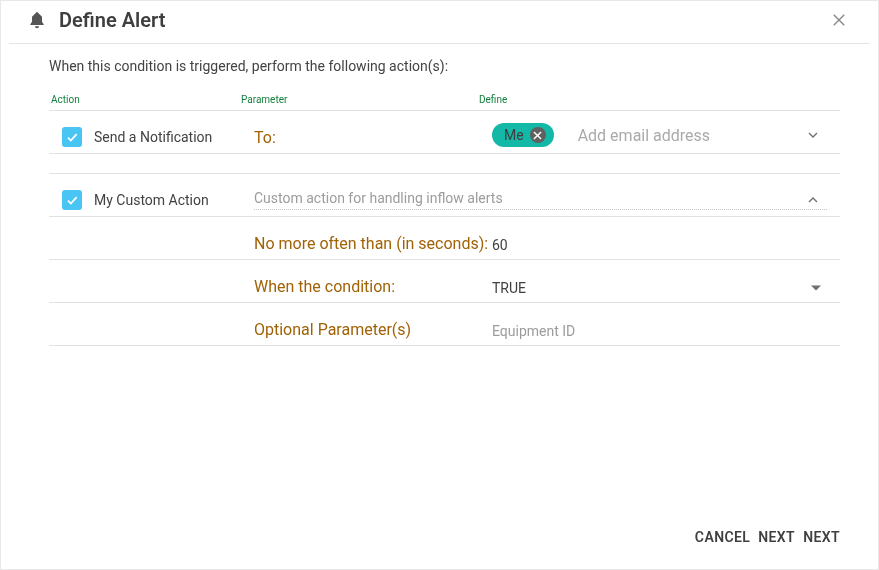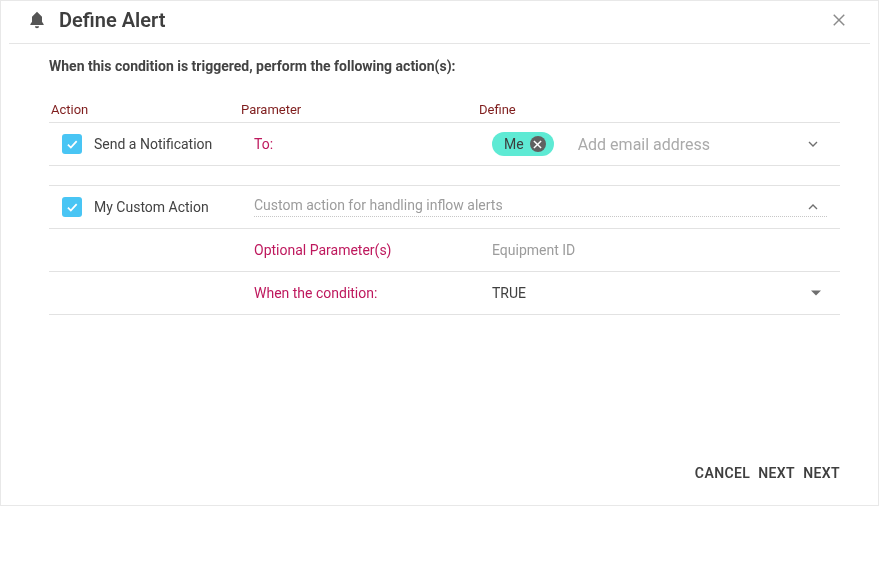--- a/index.html
+++ b/index.html
@@ -4,21 +4,21 @@
 <style>
   * { box-sizing: border-box; }
   html, body {
     margin: 0; padding: 0;
     width: 879px; height: 570px;
     font-family: -apple-system, BlinkMacSystemFont, "Segoe UI", Roboto, Arial, sans-serif;
     color: #3f3f3f;
     background: #fff;
   }
   .dialog {
-    width: 879px; height: 506px;
+    width: 879px; height: 570px;
     padding: 0;
     position: relative;
     border: 1px solid #e8e8e8;
   }
   .header {
     display: flex;
     align-items: center;
     padding: 6px 18px 10px 18px;
     border-bottom: 1px solid #e5e5e5;
     margin: 0 8px;
@@ -32,56 +32,55 @@
     flex: 1;
   }
   .header .close { cursor: pointer; padding: 4px; }
   .header .close svg { width: 18px; height: 18px; display:block; }
   .content {
     padding: 14px 38px 0 48px;
   }
   .instruction {
     font-size: 14px;
     color: #434343;
-    margin-bottom: 28px;
-    font-weight: bold;
+    margin-bottom: 20px;
   }
   .cols {
     display: flex;
-    font-size: 13px;
-    color: #7f1d1d;
+    font-size: 10px;
+    color: #15803d;
     padding-bottom: 6px;
   }
   .col-action { width: 192px; padding-left: 2px; }
   .col-param  { width: 238px; }
   .col-value  { flex: 1; }
 
   .row {
     display: flex;
-    align-items: center;
+    align-items: flex-end;
     border-top: 1px solid #e2e2e2;
     border-bottom: 1px solid #e2e2e2;
     min-height: 44px;
     padding: 6px 13px;
     margin-top: -1px;
   }
   .row + .row { border-top: 1px solid #e2e2e2; }
 
   .cell-action {
     width: 192px;
     display: flex;
     align-items: center;
     gap: 12px;
     font-size: 14px;
     color: #424242;
   }
   .cell-param {
     width: 238px;
-    font-size: 14px;
-    color: #be185d;
+    font-size: 16px;
+    color: #a16207;
   }
   .cell-value {
     flex: 1;
     display: flex;
     align-items: center;
     font-size: 14px;
     position: relative;
   }
 
   .checkbox {
@@ -89,21 +88,21 @@
     border-radius: 3px;
     background: #49c5f4;
     display: flex;
     align-items: center;
     justify-content: center;
     cursor: pointer;
   }
   .checkbox svg { width: 14px; height: 14px; }
 
   .chip {
-    background: #5eead4;
+    background: #14b8a6;
     border-radius: 14px;
     padding: 4px 8px 4px 12px;
     display: inline-flex;
     align-items: center;
     font-size: 14px;
     color: #3d3d3d;
   }
   .chip .chip-x {
     width: 16px; height: 16px;
     border-radius: 50%;
@@ -244,35 +243,42 @@
         <span class="expand-icon">
           <span>
             <svg viewBox="0 0 24 24" stroke="#6f6f6f" stroke-width="2" fill="none">
                 <polyline points="6 15 12 9 18 15"></polyline>
               </svg>
           </span>
         </span>
       </div>
     </div>
 
+    <div class="row">
+      <div class="cell-action"></div>
+      <div class="cell-param">No more often than (in seconds):</div>
+      <div class="cell-value">
+        <span class="value-text">60</span>
+      </div>
+    </div>
+
+    <div class="row">
+      <div class="cell-action"></div>
+      <div class="cell-param">When the condition:</div>
+      <div class="cell-value">
+        <span class="value-text">TRUE</span>
+        <span class="select-caret"></span>
+      </div>
+    </div>
 
     <div class="row">
       <div class="cell-action"></div>
       <div class="cell-param">Optional Parameter(s)</div>
       <div class="cell-value">
         <span class="value-text dim">Equipment ID</span>
-      </div>
-    </div>
-
-    <div class="row">
-      <div class="cell-action"></div>
-      <div class="cell-param">When the condition:</div>
-      <div class="cell-value">
-        <span class="value-text">TRUE</span>
-        <span class="select-caret"></span>
       </div>
     </div>
 
   </div>
 
   <div class="footer">
     <span class="btn">CANCEL</span>
     <span class="btn">NEXT</span>
     <span class="btn">NEXT</span>
   </div>

